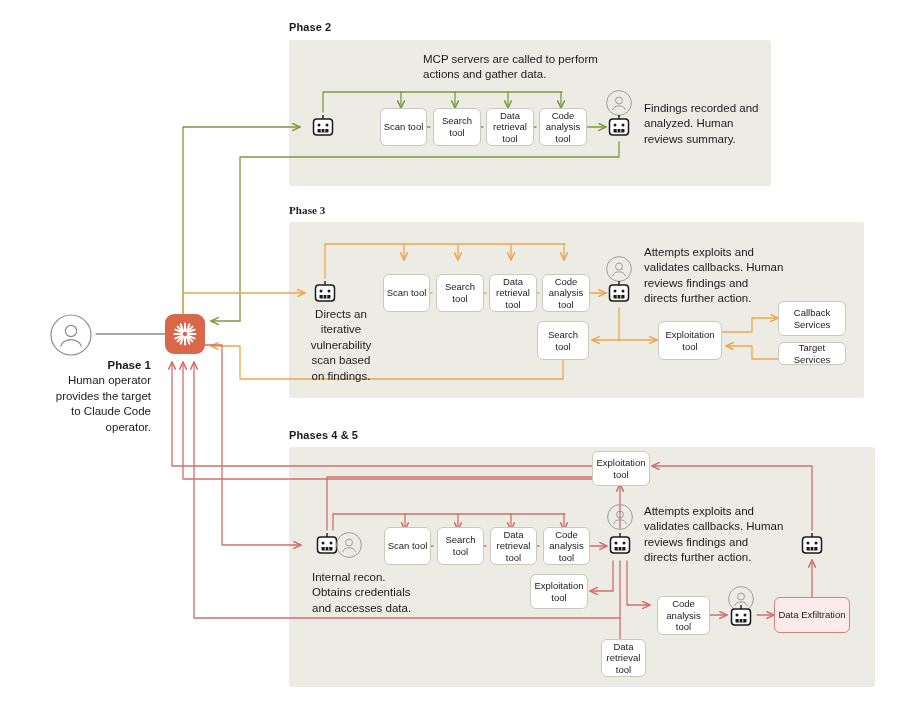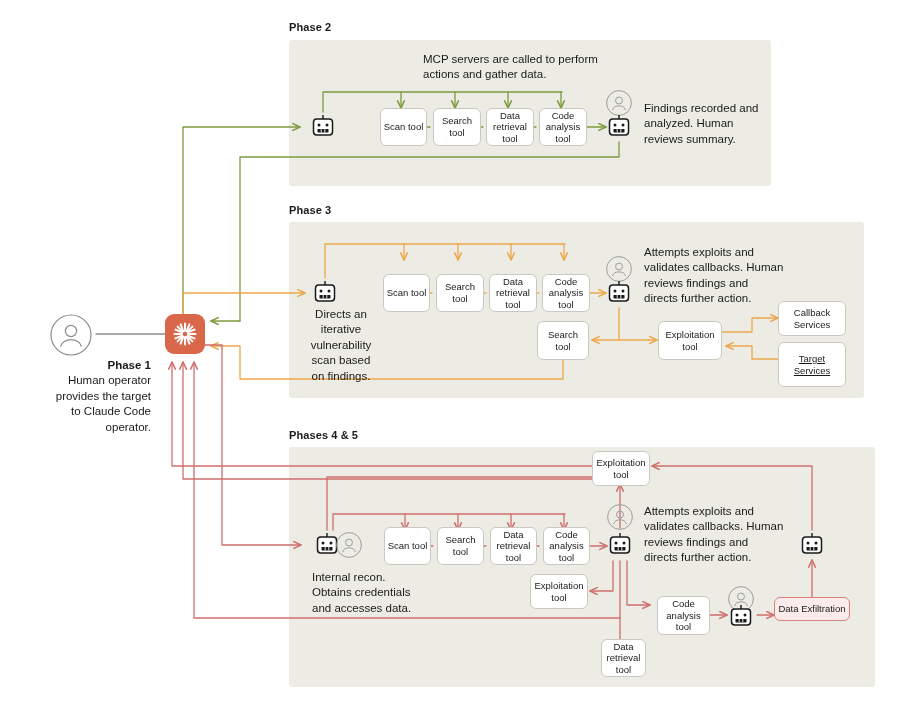--- a/index.html
+++ b/index.html
@@ -206,21 +206,21 @@
       <rect x="3.5" y="5" width="19" height="16" rx="3.2" fill="#fff" stroke="#1a1a1a" stroke-width="1.5"></rect>
       <circle cx="9" cy="11" r="1.5" fill="#1a1a1a"></circle>
       <circle cx="17" cy="11" r="1.5" fill="#1a1a1a"></circle>
       <rect x="7.5" y="15" width="11" height="3.4" rx="0.6" fill="#1a1a1a"></rect>
       <line x1="11.2" y1="15" x2="11.2" y2="18.4" stroke="#fff" stroke-width="0.9"></line>
       <line x1="14.8" y1="15" x2="14.8" y2="18.4" stroke="#fff" stroke-width="0.9"></line>
     </svg>
   </div>
   <div class="note" style="left:644px;top:101px;width:122px;">Findings recorded and analyzed. Human reviews summary.</div>
 
-  <div class="phase-label" style="left:289px;top:204px;">Phase 3</div>
+  <div class="phase-label" style="left:289px;top:204px;font-family:Liberation Serif, serif;">Phase 3</div>
 
   <div class="ico" style="left:312px;top:280px;">
     <svg width="26" height="26" viewBox="0 0 26 26">
       <line x1="13" y1="1" x2="13" y2="5" stroke="#1a1a1a" stroke-width="1.4"></line>
       <rect x="3.5" y="5" width="19" height="16" rx="3.2" fill="#fff" stroke="#1a1a1a" stroke-width="1.5"></rect>
       <circle cx="9" cy="11" r="1.5" fill="#1a1a1a"></circle>
       <circle cx="17" cy="11" r="1.5" fill="#1a1a1a"></circle>
       <rect x="7.5" y="15" width="11" height="3.4" rx="0.6" fill="#1a1a1a"></rect>
       <line x1="11.2" y1="15" x2="11.2" y2="18.4" stroke="#fff" stroke-width="0.9"></line>
       <line x1="14.8" y1="15" x2="14.8" y2="18.4" stroke="#fff" stroke-width="0.9"></line>
@@ -263,21 +263,21 @@
 
   <div class="tool" style="left:537px;top:321px;width:52px;height:39px;">
       <span>Search tool</span>
     </div>
   <div class="tool" style="left:658px;top:321px;width:64px;height:39px;">
       <span>Exploitation tool</span>
     </div>
   <div class="tool" style="left:778px;top:301px;width:68px;height:35px;justify-content:center;">
       <span>Callback Services</span>
     </div>
-  <div class="tool" style="left:778px;top:342px;width:68px;height:45px;text-decoration:underline;">
+  <div class="tool" style="left:778px;top:342px;width:68px;height:23px;">
       <span>Target Services</span>
     </div>
 
   <div class="phase-label" style="left:289px;top:429px;">Phases 4 &amp; 5</div>
 
   <div class="ico" style="left:314px;top:532px;">
     <svg width="26" height="26" viewBox="0 0 26 26">
       <line x1="13" y1="1" x2="13" y2="5" stroke="#1a1a1a" stroke-width="1.4"></line>
       <rect x="3.5" y="5" width="19" height="16" rx="3.2" fill="#fff" stroke="#1a1a1a" stroke-width="1.5"></rect>
       <circle cx="9" cy="11" r="1.5" fill="#1a1a1a"></circle>
@@ -355,21 +355,21 @@
       <line x1="13" y1="1" x2="13" y2="5" stroke="#1a1a1a" stroke-width="1.4"></line>
       <rect x="3.5" y="5" width="19" height="16" rx="3.2" fill="#fff" stroke="#1a1a1a" stroke-width="1.5"></rect>
       <circle cx="9" cy="11" r="1.5" fill="#1a1a1a"></circle>
       <circle cx="17" cy="11" r="1.5" fill="#1a1a1a"></circle>
       <rect x="7.5" y="15" width="11" height="3.4" rx="0.6" fill="#1a1a1a"></rect>
       <line x1="11.2" y1="15" x2="11.2" y2="18.4" stroke="#fff" stroke-width="0.9"></line>
       <line x1="14.8" y1="15" x2="14.8" y2="18.4" stroke="#fff" stroke-width="0.9"></line>
     </svg>
   </div>
 
-  <div class="tool exfil" style="left:774px;top:597px;width:76px;height:24px;">
+  <div class="tool exfil" style="left:774px;top:597px;width:76px;height:36px;">
       <span>Data Exfiltration</span>
     </div>
 
   <div class="ico" style="left:799px;top:532px;">
     <svg width="26" height="26" viewBox="0 0 26 26">
       <line x1="13" y1="1" x2="13" y2="5" stroke="#1a1a1a" stroke-width="1.4"></line>
       <rect x="3.5" y="5" width="19" height="16" rx="3.2" fill="#fff" stroke="#1a1a1a" stroke-width="1.5"></rect>
       <circle cx="9" cy="11" r="1.5" fill="#1a1a1a"></circle>
       <circle cx="17" cy="11" r="1.5" fill="#1a1a1a"></circle>
       <rect x="7.5" y="15" width="11" height="3.4" rx="0.6" fill="#1a1a1a"></rect>

